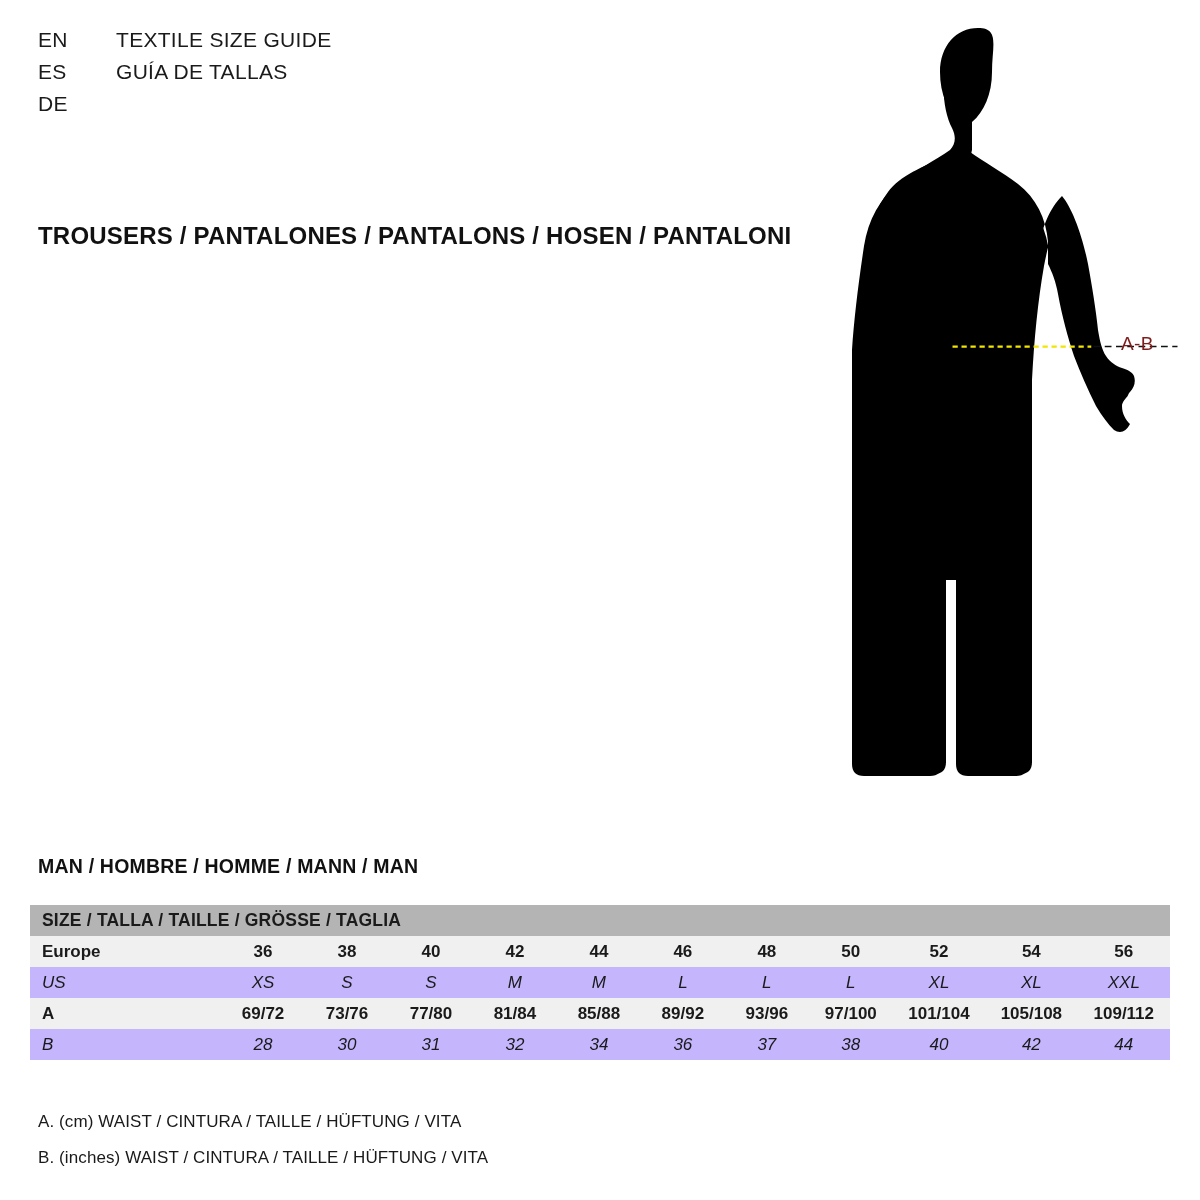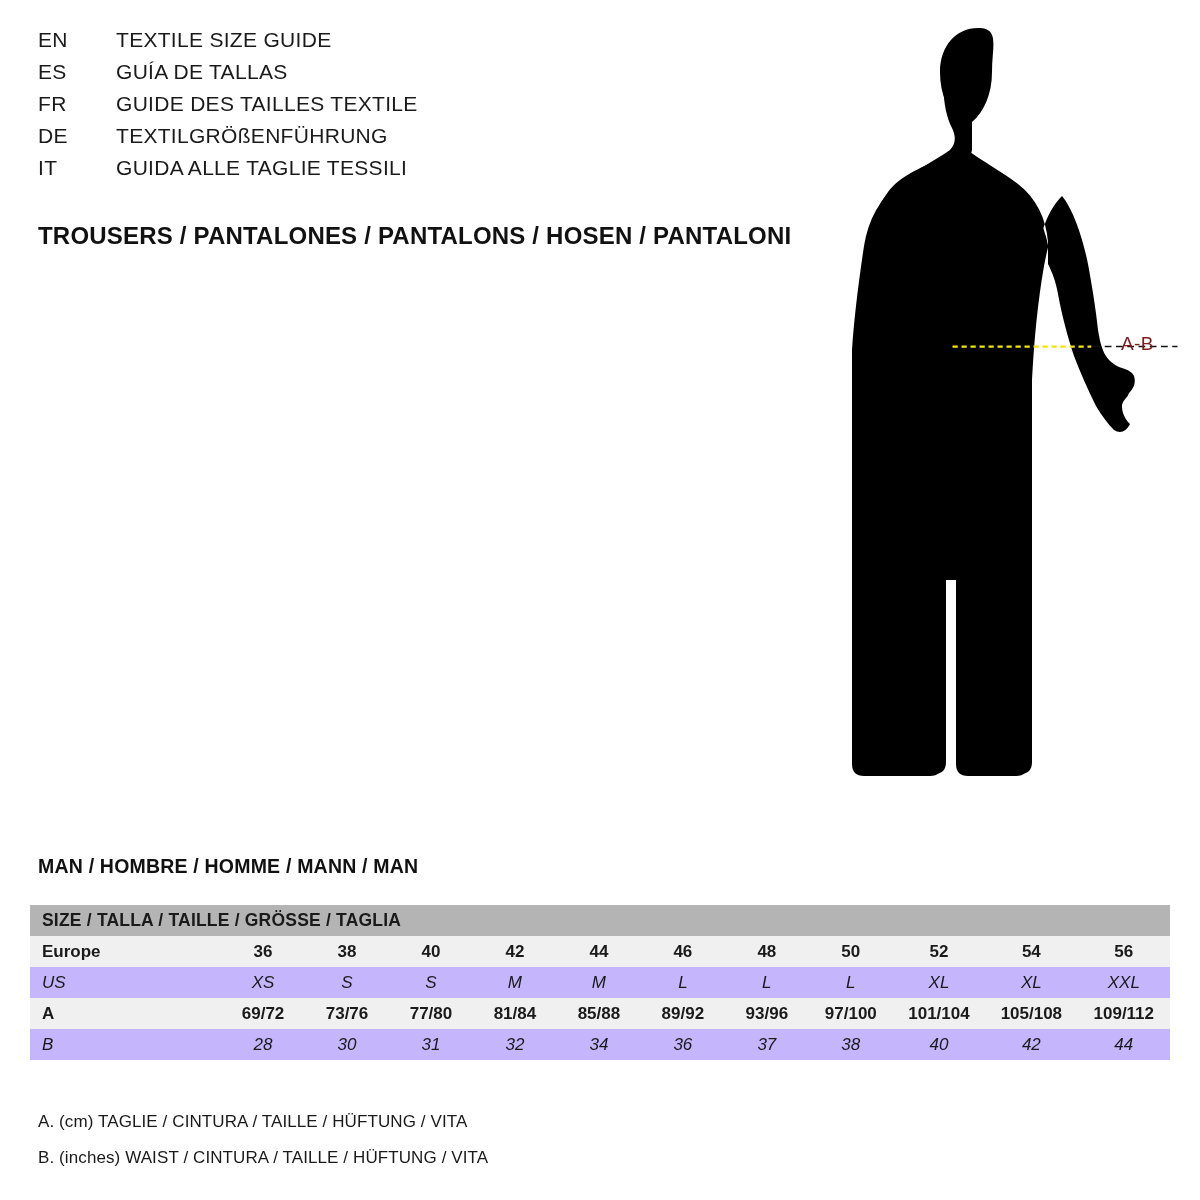--- a/index.html
+++ b/index.html
@@ -143,30 +143,21 @@
 <div class="lang-block">
   <div class="lang-row">
     <span class="lang-code">EN</span>
     <span class="lang-text">TEXTILE SIZE GUIDE</span>
   </div>
   <div class="lang-row">
     <span class="lang-code">ES</span>
     <span class="lang-text">GUÍA DE TALLAS</span>
   </div>
   <div class="lang-row">
-    <span class="lang-code">FR</span>
-    <span class="lang-text">GUIDE DES TAILLES TEXTILE</span>
-  </div>
-  <div class="lang-row">
     <span class="lang-code">DE</span>
-    <span class="lang-text">TEXTILGRÖßENFÜHRUNG</span>
-  </div>
-  <div class="lang-row">
-    <span class="lang-code">IT</span>
-    <span class="lang-text">GUIDA ALLE TAGLIE TESSILI</span>
   </div>
 </div>
 
 <div class="garment-line">TROUSERS / PANTALONES / PANTALONS / HOSEN / PANTALONI</div>
 
 <div class="figure-wrap">
   <svg class="silhouette" width="380" height="790" viewBox="0 0 380 790">
     <path fill="#000000" d="
       M172,10
       C150,12 136,30 134,54
@@ -301,14 +292,14 @@
       <td class="cell">36</td>
       <td class="cell">37</td>
       <td class="cell">38</td>
       <td class="cell-wide">40</td>
       <td class="cell-wide">42</td>
       <td class="cell-wide">44</td>
     </tr>
   </tbody>
 </table>
 
-<div class="footnote a">A. (cm) TAGLIE / CINTURA / TAILLE / HÜFTUNG / VITA</div>
+<div class="footnote a">A. (cm) WAIST / CINTURA / TAILLE / HÜFTUNG / VITA</div>
 <div class="footnote b">B. (inches) WAIST / CINTURA / TAILLE / HÜFTUNG / VITA</div>
 
 </body></html>

